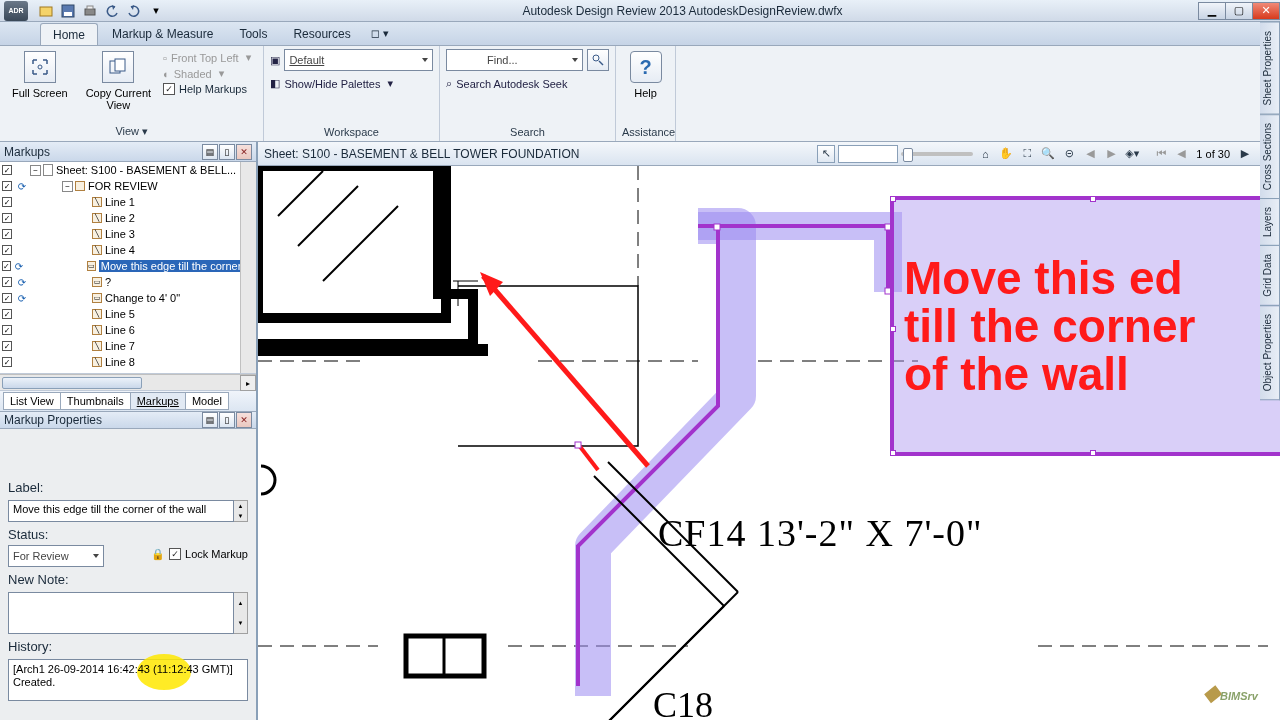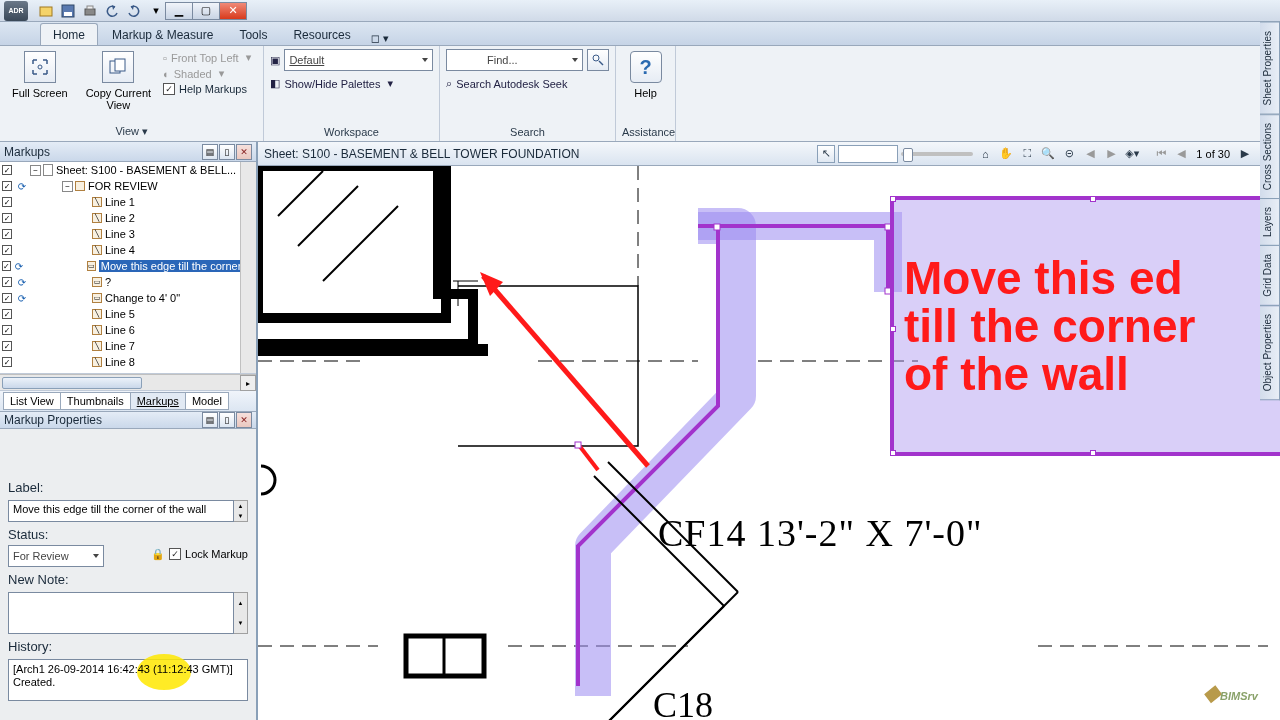--- a/index.html
+++ b/index.html
@@ -9,21 +9,21 @@
   .titlebar { height: 22px; background: linear-gradient(#e8f0f8, #d0dae8); display: flex; align-items: center; border-bottom: 1px solid #99a8bb; }
   .app-icon { width: 24px; height: 20px; margin: 0 4px; background: linear-gradient(#6a7888,#3a4858); border-radius: 3px; display:flex;align-items:center;justify-content:center;color:#fff;font-size:7px;font-weight:bold; }
   .qat { display:flex; gap:2px; margin-left:4px; }
   .qat-btn { width:20px; height:18px; display:flex; align-items:center; justify-content:center; background:transparent; border:none; cursor:pointer; }
   .title-text { flex:1; text-align:center; color:#1a2a3a; font-size:12px; }
   .winbtns { display:flex; }
   .winbtn { width:28px; height:18px; display:flex; align-items:center; justify-content:center; background:linear-gradient(#f0f4fa,#c8d4e4); border:1px solid #7a8aa0; margin-left:-1px; cursor:pointer; }
   .winbtn.close { background:linear-gradient(#f08a78,#d83a1c); color:#fff; }
 
   
-  .ribtabs { height:24px; background:linear-gradient(#dce6f2,#c6d4e6); display:flex; align-items:flex-end; padding-left:40px; gap:2px; border-bottom:1px solid #99a8bb; }
+  .ribtabs { height:24px; background:linear-gradient(#dce6f2,#c6d4e6); display:flex; align-items:center; padding-left:40px; gap:2px; border-bottom:1px solid #99a8bb; }
   .ribtab { padding:4px 12px 3px; background:transparent; border:none; cursor:pointer; font-size:12px; color:#1a2a3a; }
   .ribtab.active { background:#eef2f6; border:1px solid #99a8bb; border-bottom:none; border-top-left-radius:3px; border-top-right-radius:3px; }
   .ribext { margin-left:6px; color:#1a2a3a; }
 
   
   .ribbon { height:96px; background:#eef2f6; display:flex; border-bottom:1px solid #99a8bb; }
   .rgrp { border-right:1px solid #c0cad8; display:flex; flex-direction:column; padding:3px 6px 0; }
   .rgrp-body { flex:1; display:flex; gap:6px; align-items:flex-start; }
   .rgrp-label { text-align:center; font-size:11px; color:#2a3a4a; padding:2px 0 3px; }
   .bigbtn { display:flex; flex-direction:column; align-items:center; gap:4px; padding:2px 6px; cursor:pointer; }
@@ -140,20 +140,21 @@
         </svg>
       </button>
     <button class="qat-btn">
         <svg width="14" height="14">
           <path d="M4 3 A5 5 0 1 1 2 9" fill="none" stroke="#3a5a88" stroke-width="1.5"></path>
           <path d="M7 1 L4 3 L6 6 Z" fill="#3a5a88"></path>
         </svg>
       </button>
     <button class="qat-btn">▾</button>
   </div>
+  <div class="title-text">Autodesk Design Review 2013   AutodeskDesignReview.dwfx</div>
   <div class="winbtns">
     <div class="winbtn">▁</div>
     <div class="winbtn">▢</div>
     <div class="winbtn close">✕</div>
   </div>
 </div>
 
 <div class="ribtabs">
   <button class="ribtab active">Home</button>
   <button class="ribtab">Markup &amp; Measure</button>

